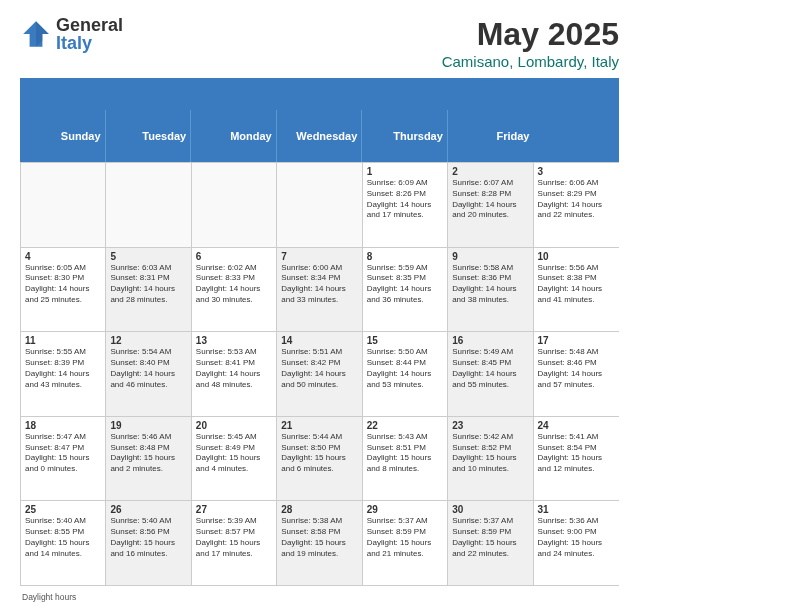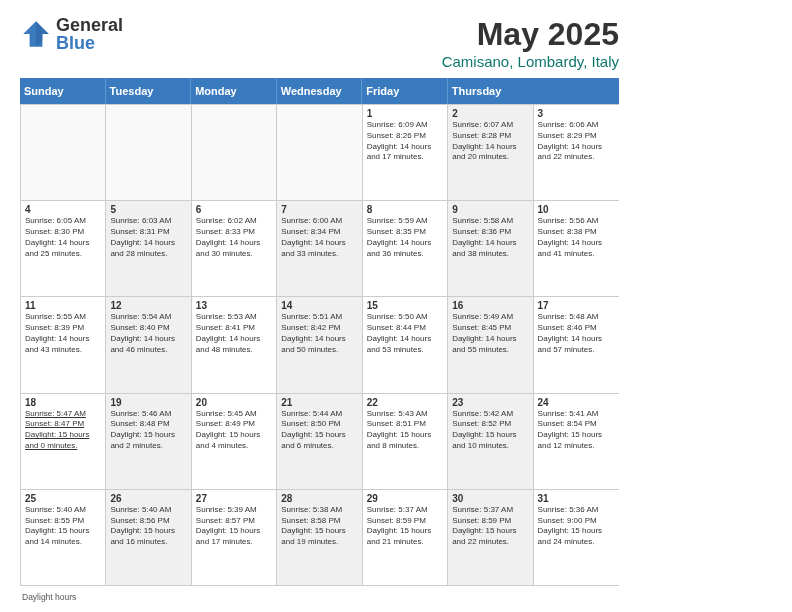--- a/index.html
+++ b/index.html
@@ -66,23 +66,24 @@
     }
     .cal-header {
       display: grid;
       grid-template-columns: repeat(7, 1fr);
       background: #3a7abf;
     }
     .cal-header-cell {
       color: #fff;
       font-size: 11px;
       font-weight: bold;
-      padding: 7px 4px;
-      text-align: left;
+      padding: 20px 4px;
+      text-align: right;
       border-right: 1px solid #5a9ad0;
+      margin-top: 32px;
     }
     .cal-header-cell:last-child { border-right: none; }
     .cal-body {
       display: flex;
       flex-direction: column;
       flex: 1;
       border-left: 1px solid #ccc;
       border-bottom: 1px solid #ccc;
     }
     .cal-row {
@@ -126,37 +127,37 @@
 
 <div class="page">
   <div class="header">
     <div class="logo">
       <svg class="logo-icon" viewBox="0 0 40 40">
         <polygon points="20,4 36,20 28,20 28,36 12,36 12,20 4,20" fill="#3a7abf"></polygon>
         <polygon points="20,4 36,20 28,20 28,28 20,36 20,4" fill="#2a5fa0" opacity="0.5"></polygon>
       </svg>
       <div class="logo-text">
         <span class="logo-general">General</span>
-        <span class="logo-blue">Blue</span>
+        <span class="logo-blue">Italy</span>
       </div>
     </div>
     <div class="title-block">
       <div class="title-month">May 2025</div>
       <div class="title-location">Camisano, Lombardy, Italy</div>
     </div>
   </div>
 
   <div class="calendar">
     <div class="cal-header">
     <div class="cal-header-cell">Sunday</div>
         <div class="cal-header-cell">Tuesday</div>
         <div class="cal-header-cell">Monday</div>
         <div class="cal-header-cell">Wednesday</div>
+        <div class="cal-header-cell">Thursday</div>
         <div class="cal-header-cell">Friday</div>
-        <div class="cal-header-cell">Thursday</div>
       </div>
     <div class="cal-body">
     <div class="cal-row">
           <div class="cal-cell empty"></div>
           <div class="cal-cell empty"></div>
           <div class="cal-cell empty"></div>
           <div class="cal-cell empty"></div>
           <div class="cal-cell">
             <div class="day-number">1</div>
             <div class="cell-text" style="white-space: pre-line;">Sunrise: 6:09 AM
@@ -277,21 +278,21 @@
             <div class="day-number">17</div>
             <div class="cell-text" style="white-space: pre-line;">Sunrise: 5:48 AM
 Sunset: 8:46 PM
 Daylight: 14 hours
 and 57 minutes.</div>
           </div>
         </div>
         <div class="cal-row">
           <div class="cal-cell">
             <div class="day-number">18</div>
-            <div class="cell-text" style="white-space: pre-line; text-decoration: underline;">Sunrise: 5:47 AM
+            <div class="cell-text" style="white-space: pre-line;">Sunrise: 5:47 AM
 Sunset: 8:47 PM
 Daylight: 15 hours
 and 0 minutes.</div>
           </div>
           <div class="cal-cell shaded">
             <div class="day-number">19</div>
             <div class="cell-text" style="white-space: pre-line;">Sunrise: 5:46 AM
 Sunset: 8:48 PM
 Daylight: 15 hours
 and 2 minutes.</div>

